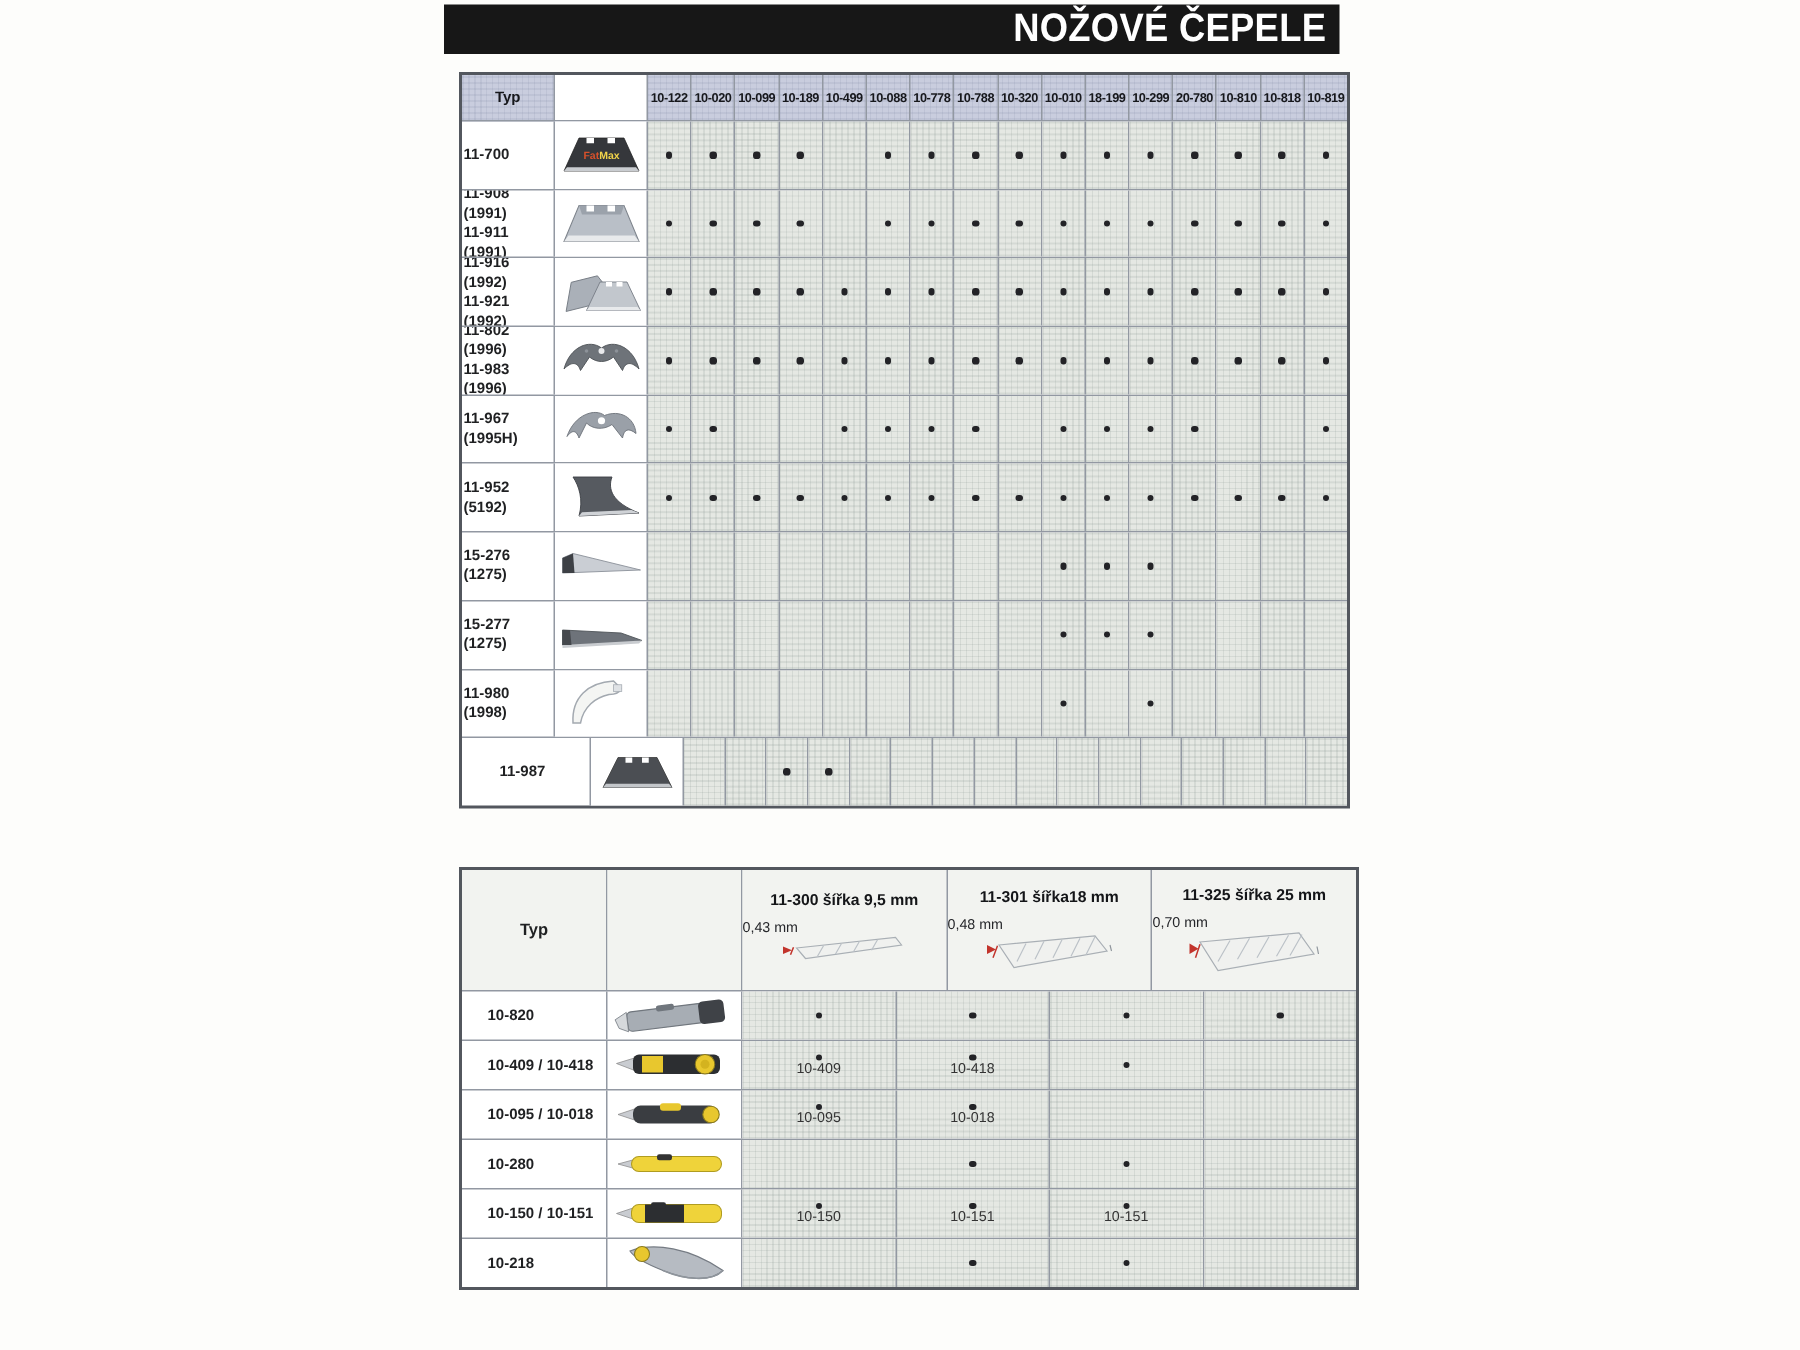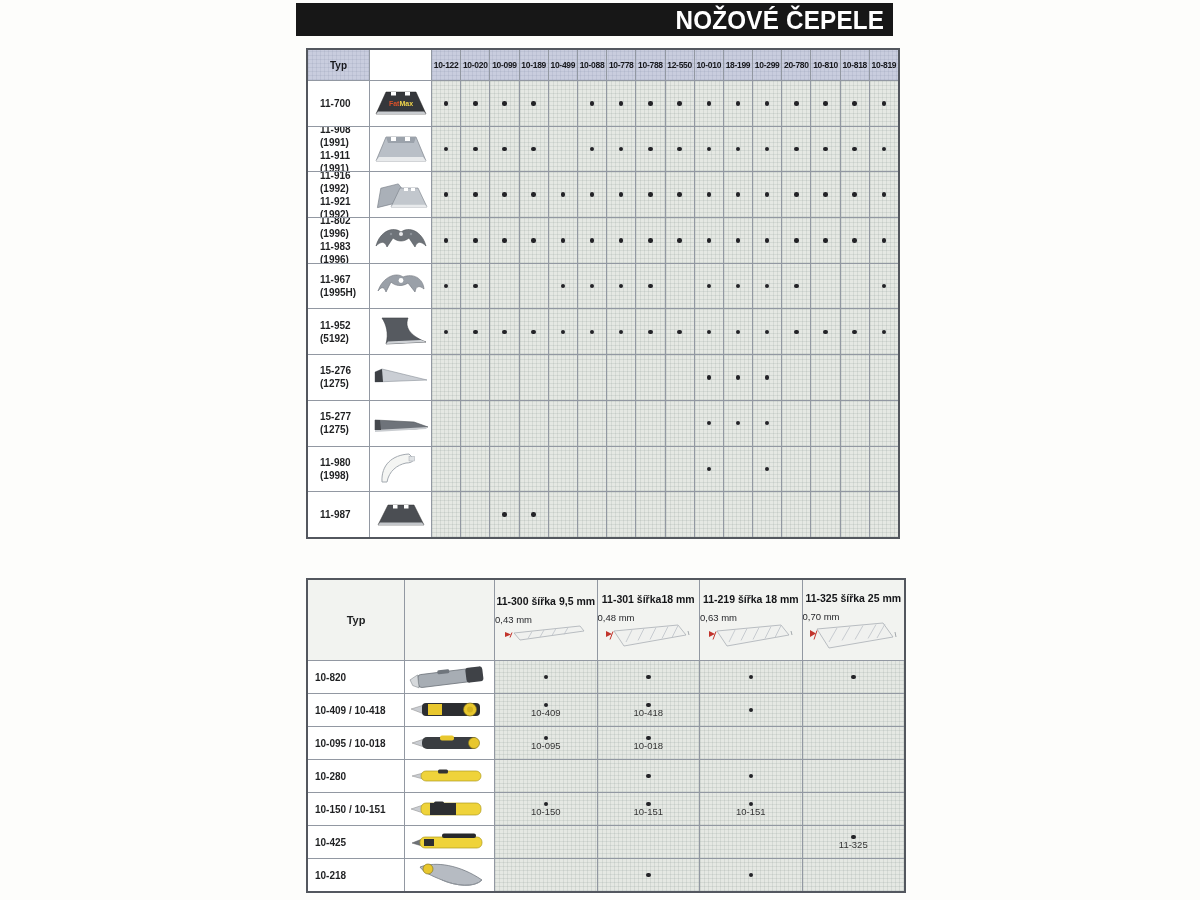--- a/index.html
+++ b/index.html
@@ -16,40 +16,40 @@
       repeating-linear-gradient(0deg, rgba(125,140,135,0.16) 0px, rgba(125,140,135,0.16) 1px, transparent 1px, transparent 4px),
       repeating-linear-gradient(90deg, rgba(125,140,135,0.16) 0px, rgba(125,140,135,0.16) 1px, transparent 1px, transparent 4px); }
   .headtint { background-color:#c9cdde;
     background-image:
       repeating-linear-gradient(0deg, rgba(110,120,150,0.12) 0px, rgba(110,120,150,0.12) 1px, transparent 1px, transparent 4px),
       repeating-linear-gradient(90deg, rgba(110,120,150,0.12) 0px, rgba(110,120,150,0.12) 1px, transparent 1px, transparent 4px); }
 
   
   .tbl { position:absolute; left:306px; top:48px; width:590px; border:2px solid #53575e; background:#ffffff; box-sizing:content-box; }
   .trow { display:flex; height:44.7px; border-bottom:1px solid #9298a2; }
-  .trow:last-child { border-bottom:none; }
+  .trow:last-child { border-bottom:none;margin-left:24px; }
   .trow.head { height:30px; }
   .tc { border-right:1px solid #9298a2; box-sizing:border-box; display:flex; align-items:center; justify-content:center; overflow:hidden; }
   .tc:last-child { border-right:none; }
-  .tc.lab { width:62px; flex-direction:column; align-items:flex-start; justify-content:center; padding-left:12px;
+  .tc.lab { width:62px; flex-direction:column; align-items:flex-start; justify-content:center; padding-left:1px;
     font-size:10px; font-weight:bold; color:#1f2022; line-height:1.3; }
   .tc.img { width:62px; background:#fff; }
   .tc.dcol { flex:1 1 0; }
   .trow.head .tc { font-size:8.5px; font-weight:bold; color:#17181c; letter-spacing:-0.3px; }
   .trow.head .tc.lab { align-items:center; padding-left:0; font-size:10px; letter-spacing:0; }
   .dot { width:4.5px; height:4.5px; border-radius:50%; background:#232327; flex:none; }
 
   
   .tbl2 { position:absolute; left:306px; top:578px; width:596px; border:2px solid #53575e; background:#ffffff; }
   .t2row { display:flex; height:32px; border-bottom:1px solid #9298a2; }
   .t2row:last-child { border-bottom:none; }
   .t2row.head { height:80px; }
   .t2c { border-right:1px solid #9298a2; box-sizing:border-box; display:flex; align-items:center; overflow:hidden; }
   .t2c:last-child { border-right:none; }
-  .t2c.lab { width:97px; padding-left:7px; font-size:10px; font-weight:bold; color:#1f2022; }
+  .t2c.lab { width:97px; padding-left:17px; font-size:10px; font-weight:bold; color:#1f2022; }
   .t2c.img { width:90px; justify-content:center; }
   .t2c.dcol { flex:1 1 0; flex-direction:column; justify-content:center; }
   .t2row.head .t2c { background:#f2f3f0; }
   .t2row.head .t2c.lab { justify-content:center; padding-left:0; font-size:11px; }
   .h-title { font-size:10.5px; font-weight:bold; color:#141518; margin-top:7px; text-align:center; white-space:nowrap; }
   .h-th { font-size:9.5px; color:#26272b; margin-top:7px; align-self:flex-start; }
   .h-ic { margin-top:-2px; }
   .sub { font-size:9.5px; color:#333; margin-top:1px; line-height:1; }
 
   .footer { position:absolute; left:306px; top:912px; width:596px; text-align:center;
@@ -67,21 +67,21 @@
         <div class="tc lab">Typ</div>
         <div class="tc img"></div>
         <div class="tc dcol">10-122</div>
         <div class="tc dcol">10-020</div>
         <div class="tc dcol">10-099</div>
         <div class="tc dcol">10-189</div>
         <div class="tc dcol">10-499</div>
         <div class="tc dcol">10-088</div>
         <div class="tc dcol">10-778</div>
         <div class="tc dcol">10-788</div>
-        <div class="tc dcol">12-550</div>
+        <div class="tc dcol">10-320</div>
         <div class="tc dcol">10-010</div>
         <div class="tc dcol">18-199</div>
         <div class="tc dcol">10-299</div>
         <div class="tc dcol">20-780</div>
         <div class="tc dcol">10-810</div>
         <div class="tc dcol">10-818</div>
         <div class="tc dcol">10-819</div>
       </div>
       <div class="trow">
         <div class="tc lab">
@@ -590,31 +590,20 @@
           <div class="h-th">0,48 mm</div>
           <div class="h-ic"><svg width="92" height="30" viewBox="0 0 92 30">
               <polygon points="12,10 76,4 84,14 22,25" fill="#f0f1ef" stroke="#a9afb5" stroke-width="0.8"></polygon>
               <path d="M30,9 l-6,12 M42,7.5 l-6,12 M54,6.5 l-6,12 M66,5.5 l-6,12 M76,4.5 l-6,12" stroke="#bcc2c8" stroke-width="0.8" fill="none"></path>
               <path d="M4,10 l6,3 -6,3 z" fill="#c2342c"></path>
               <path d="M11,10.5 l-3,8" stroke="#c2342c" stroke-width="1"></path>
               <path d="M86,10 l1,4" stroke="#8f959c" stroke-width="0.8"></path>
             </svg></div>
         </div>
         <div class="t2c dcol">
-          <div class="h-title">11-219 šířka 18 mm</div>
-          <div class="h-th">0,63 mm</div>
-          <div class="h-ic"><svg width="92" height="30" viewBox="0 0 92 30">
-              <polygon points="12,10 76,4 84,14 22,25" fill="#f0f1ef" stroke="#a9afb5" stroke-width="0.8"></polygon>
-              <path d="M30,9 l-6,12 M42,7.5 l-6,12 M54,6.5 l-6,12 M66,5.5 l-6,12 M76,4.5 l-6,12" stroke="#bcc2c8" stroke-width="0.8" fill="none"></path>
-              <path d="M4,10 l6,3 -6,3 z" fill="#c2342c"></path>
-              <path d="M11,10.5 l-3,8" stroke="#c2342c" stroke-width="1"></path>
-              <path d="M86,10 l1,4" stroke="#8f959c" stroke-width="0.8"></path>
-            </svg></div>
-        </div>
-        <div class="t2c dcol">
           <div class="h-title">11-325 šířka 25 mm</div>
           <div class="h-th">0,70 mm</div>
           <div class="h-ic"><svg width="92" height="32" viewBox="0 0 92 32">
               <polygon points="10,9 76,3 86,17 22,28" fill="#f0f1ef" stroke="#a9afb5" stroke-width="0.8"></polygon>
               <path d="M30,8 l-8,14 M43,6.5 l-8,14 M56,5.5 l-8,14 M69,4.5 l-8,14 M78,4 l-8,14" stroke="#bcc2c8" stroke-width="0.8" fill="none"></path>
               <path d="M3,10 l6,3.5 -6,3.5 z" fill="#c2342c"></path>
               <path d="M10,10.5 l-3,9" stroke="#c2342c" stroke-width="1"></path>
               <path d="M88,12 l1,5" stroke="#8f959c" stroke-width="0.8"></path>
             </svg></div>
         </div>
@@ -725,38 +714,20 @@
           <span class="dot"></span>
           <div class="sub">10-151</div>
         </div>
         <div class="t2c dcol tint">
           <span class="dot"></span>
           <div class="sub">10-151</div>
         </div>
         <div class="t2c dcol tint"></div>
       </div>
       <div class="t2row">
-        <div class="t2c lab">10-425</div>
-        <div class="t2c img">
-          <svg width="84" height="30" viewBox="0 0 84 30">
-            <polygon points="4,16 14,12 14,19" fill="#6e7379" stroke="#555" stroke-width="0.5"></polygon>
-            <rect x="12" y="10" width="62" height="11" rx="5" fill="#efd33a" stroke="#b09c20" stroke-width="0.7"></rect>
-            <rect x="34" y="6.5" width="34" height="4.5" rx="2" fill="#26282b"></rect>
-            <rect x="16" y="12" width="10" height="7" fill="#2c2e31"></rect>
-          </svg>
-        </div>
-        <div class="t2c dcol tint"></div>
-        <div class="t2c dcol tint"></div>
-        <div class="t2c dcol tint"></div>
-        <div class="t2c dcol tint">
-          <span class="dot"></span>
-          <div class="sub">11-325</div>
-        </div>
-      </div>
-      <div class="t2row">
         <div class="t2c lab">10-218</div>
         <div class="t2c img">
           <svg width="84" height="32" viewBox="0 0 84 32">
             <path d="M12,8 C28,2 52,6 74,21 C66,29 48,27 34,21 C24,17 15,13 12,8 Z" fill="#b6bbc2" stroke="#757b83" stroke-width="0.8"></path>
             <path d="M74,21 C66,29 48,27 34,21" fill="none" stroke="#8f959c" stroke-width="1"></path>
             <circle cx="20" cy="10" r="5" fill="#e8c72e" stroke="#8a7a1c" stroke-width="0.7"></circle>
           </svg>
         </div>
         <div class="t2c dcol tint"></div>
         <div class="t2c dcol tint">

